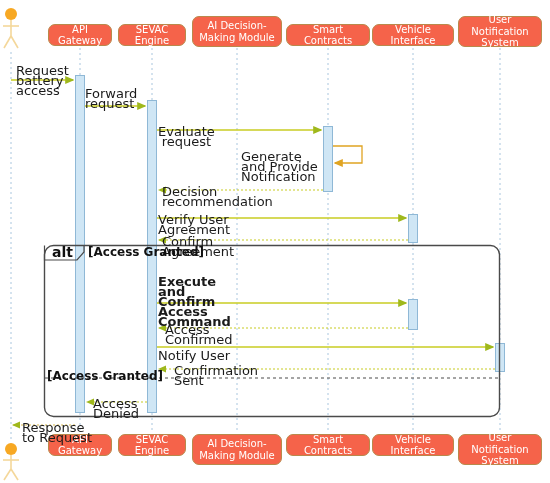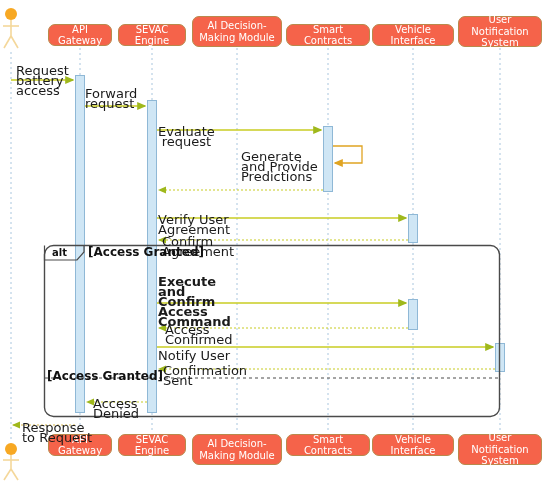--- a/index.html
+++ b/index.html
@@ -20,21 +20,21 @@
   .msg-label{
     position:absolute;font-size:13px;line-height:10px;color:#1b1b1b;
     white-space:pre;
     margin-top:19px;
   }
   .frag-label{
     position:absolute;font-size:12px;line-height:9px;color:#111;
     font-weight:bold;white-space:pre;
   }
   .frag-tag{
-    position:absolute;font-size:10px;line-height:9px;color:#111;
+    position:absolute;font-size:14px;line-height:9px;color:#111;
     font-weight:bold;white-space:pre;
   }
 </style>
 </head>
 <body>
 
 <div id="stage">
 
   <svg class="layer" viewBox="0 0 550 483">
     <defs>
@@ -140,34 +140,36 @@
 
   <div class="msg-label" style="left:16px;top:47px;">Request
 battery
 access</div>
   <div class="msg-label" style="left:85px;top:70px;">Forward
 request</div>
   <div class="msg-label" style="left:158px;top:108px;text-align:center;">Evaluate
 request</div>
   <div class="msg-label" style="left:241px;top:133px;">Generate
 and Provide
-Predictions</div>
+Notification</div>
+  <div class="msg-label" style="left:162px;top:168px;">Decision
+recommendation</div>
   <div class="msg-label" style="left:158px;top:196px;">Verify User
 Agreement</div>
   <div class="msg-label" style="left:162px;top:218px;">Confirm
 Agreement</div>
   <div class="msg-label" style="left:158px;top:258px;font-weight:bold;">Execute
 and
 Confirm
 Access
 Command</div>
   <div class="msg-label" style="left:165px;top:306px;">Access
 Confirmed</div>
   <div class="msg-label" style="left:158px;top:332px;text-align:right;">Notify User</div>
-  <div class="msg-label" style="left:163px;top:347px;">Confirmation
+  <div class="msg-label" style="left:174px;top:347px;">Confirmation
 Sent</div>
   <div class="msg-label" style="left:93px;top:380px;">Access
 Denied</div>
   <div class="msg-label" style="left:22px;top:404px;">Response
 to Request</div>
 
   <div class="frag-tag" style="left:52px;top:248px;">alt</div>
   <div class="frag-label" style="left:88px;top:248px;">[Access Granted]</div>
   <div class="frag-label" style="left:47px;top:372px;">[Access Granted]</div>
 

